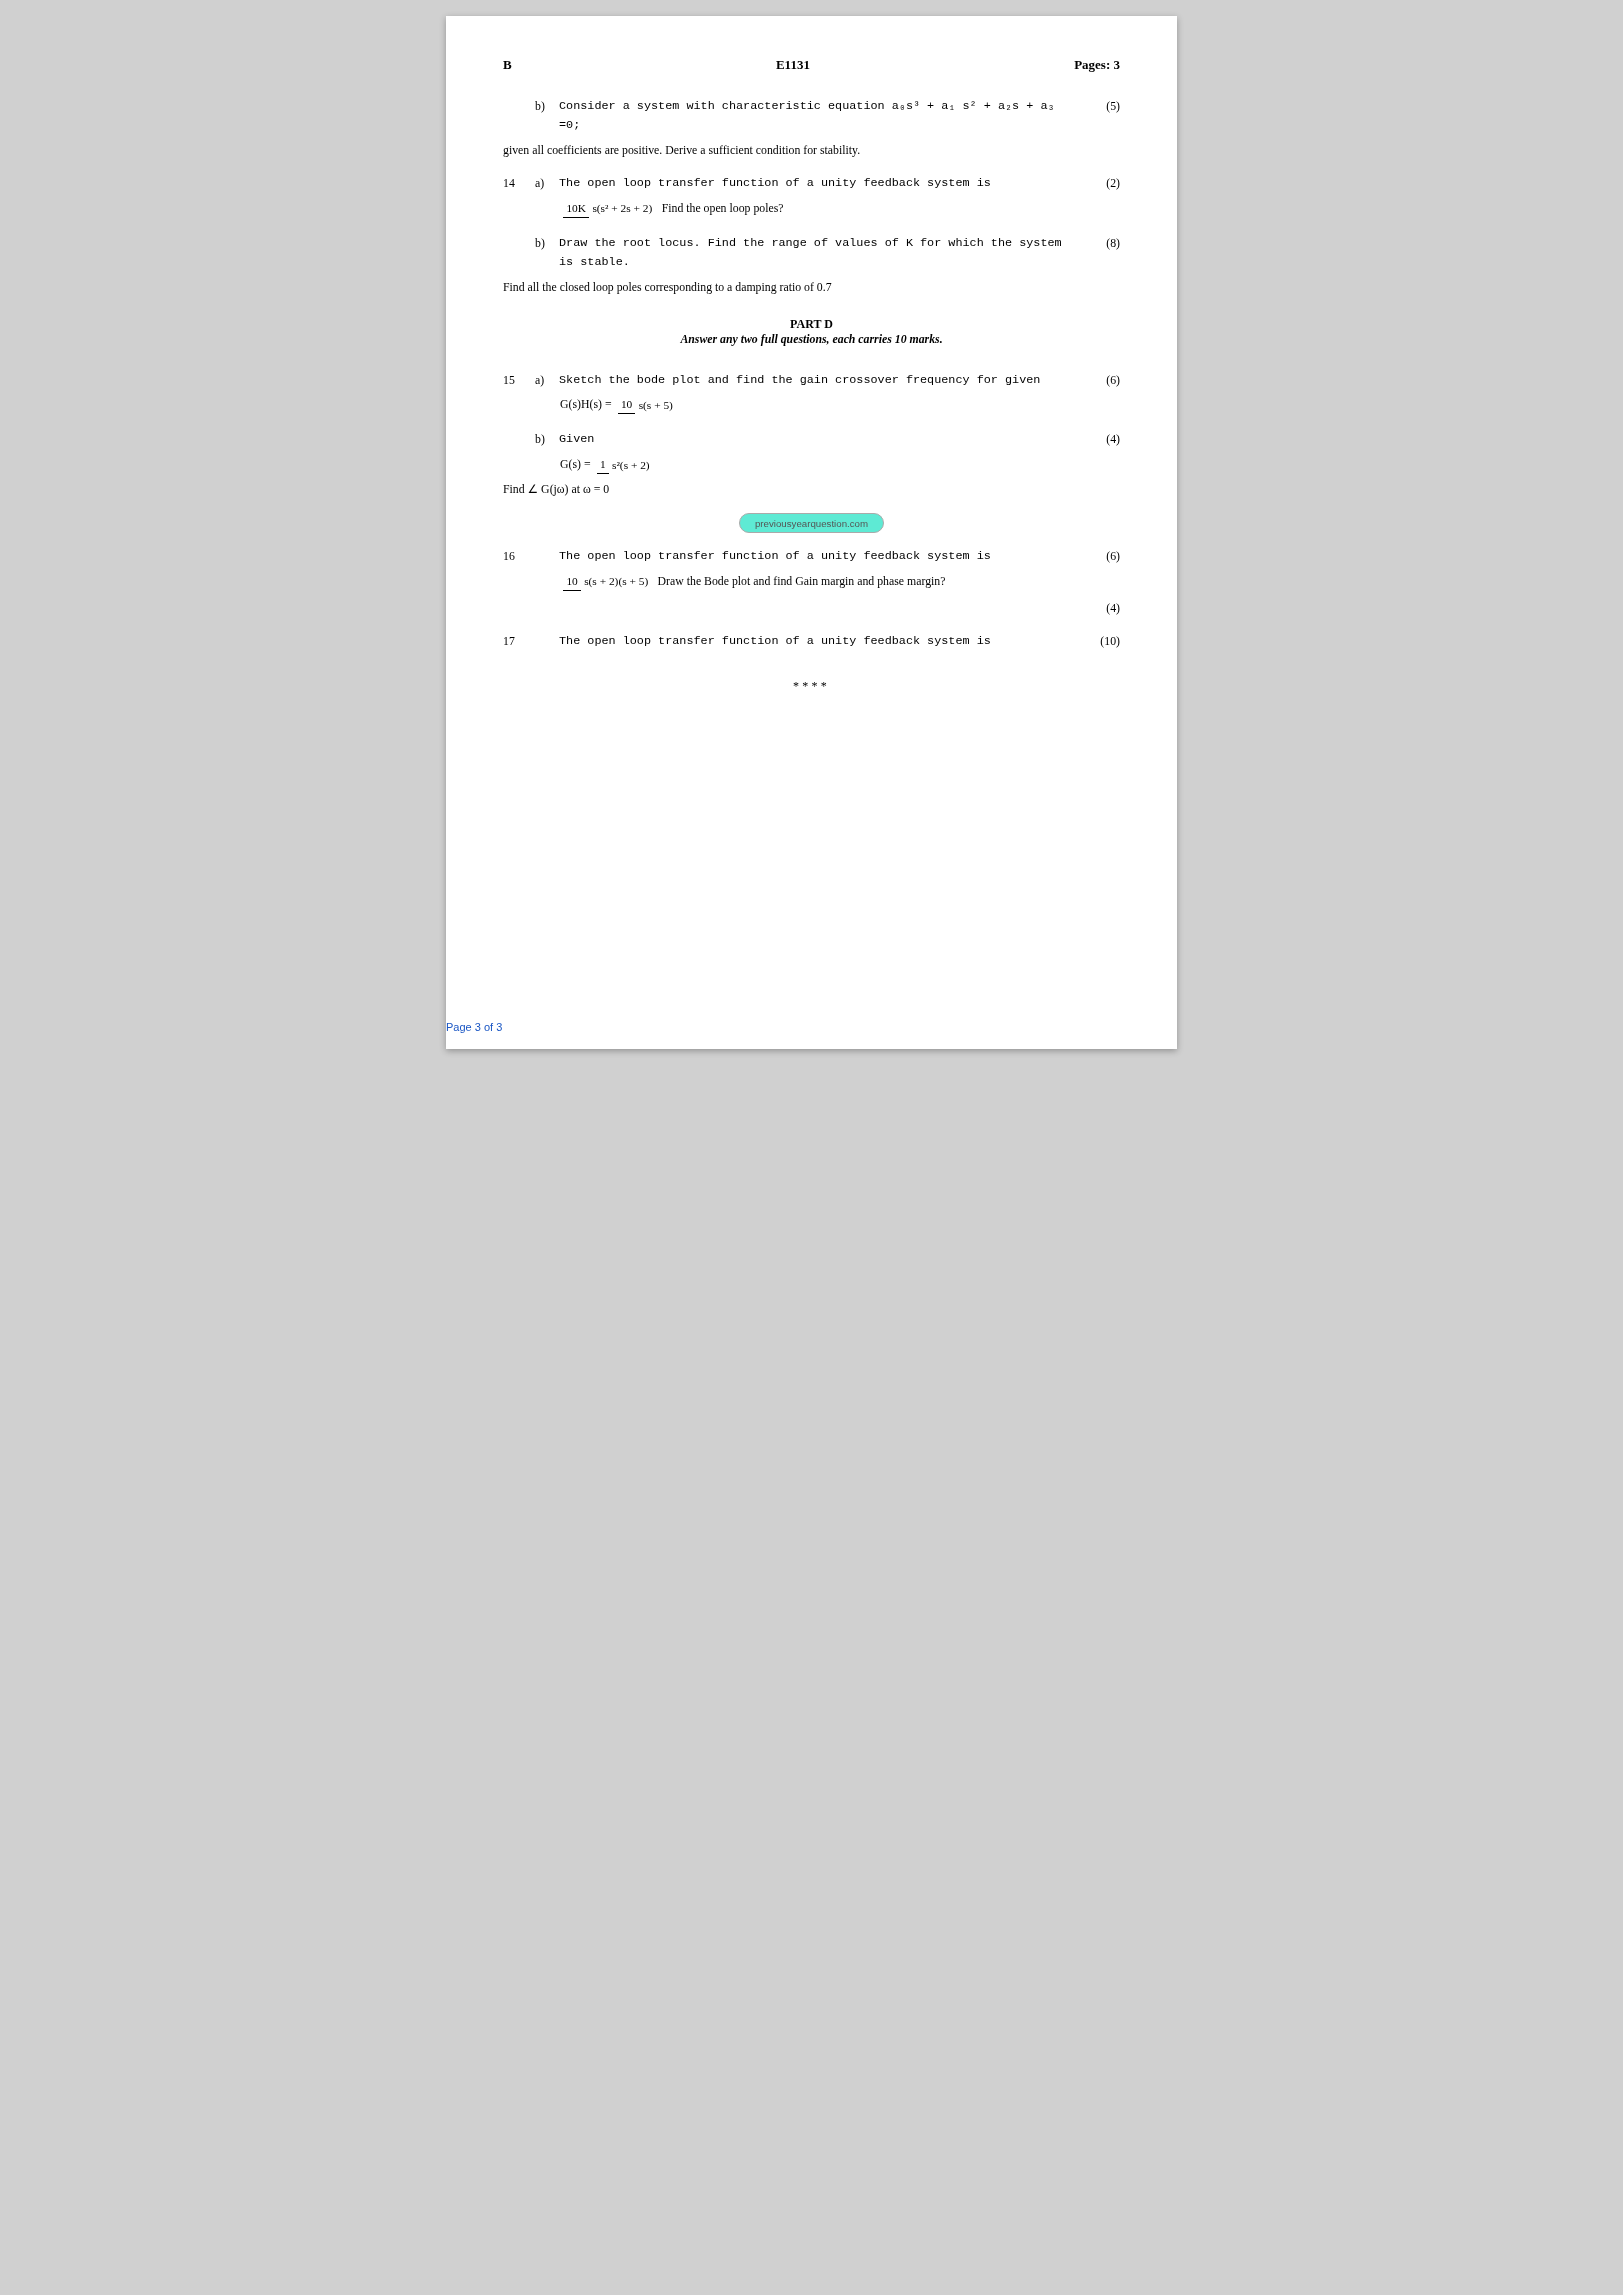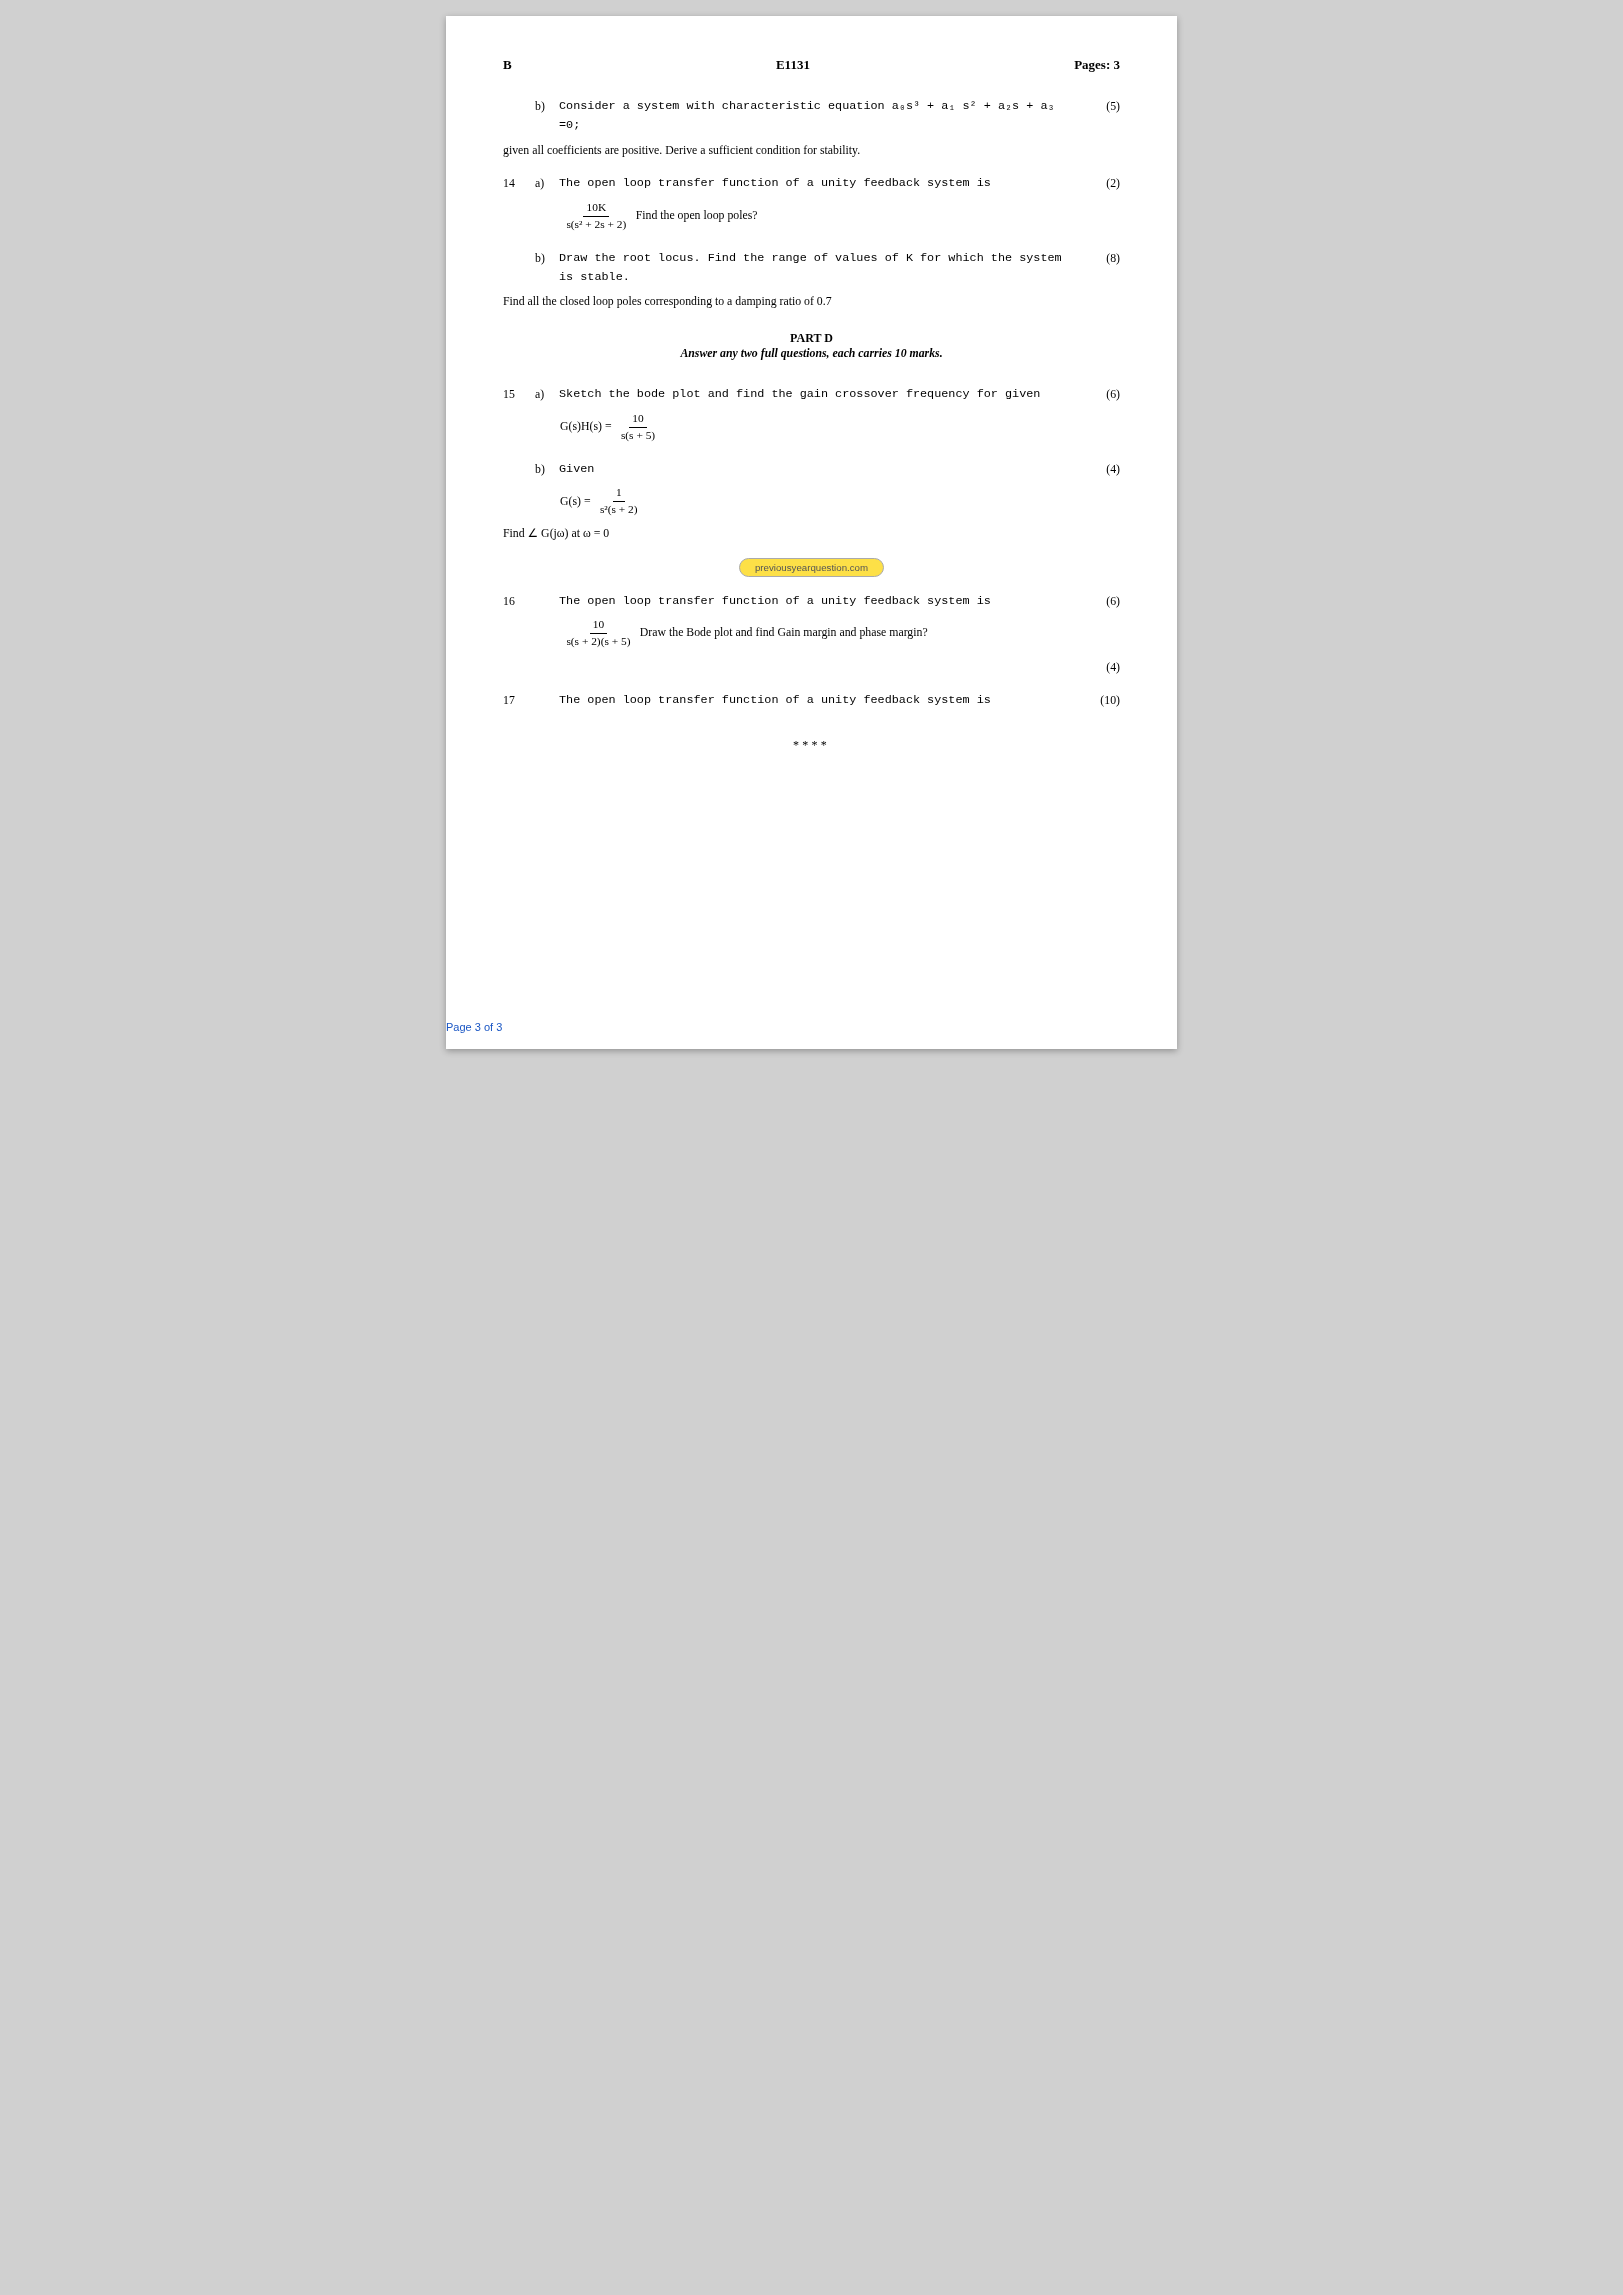--- a/index.html
+++ b/index.html
@@ -109,21 +109,21 @@
       margin: 14.6px 0;
     }
 
     .watermark {
       border: 0.8px solid #aaa;
       border-radius: 11.4px;
       padding: 3.2px 14.6px;
       color: #555;
       font-size: 9.7px;
       font-family: Arial, sans-serif;
-      background: #fde047;
+      background: #5eead4;
     }
 
     .stars {
       text-align: center;
       margin-top: 28px;
       font-size: 12px;
       letter-spacing: 3.2px;
     }
 
     .footer {
@@ -145,21 +145,21 @@
 
     .math-line {
       margin-left: 57px;
       margin-bottom: 3.2px;
       font-size: 11.8px;
       line-height: 1.8;
     }
 
     .inline-fraction {
       display: inline-flex;
-      flex-direction: column;
+      flex-direction: row;
       align-items: center;
       vertical-align: middle;
       margin: 1.6px 3.2px;
       font-size: 11.4px;
     }
 
     .inline-fraction .num {
       border-bottom: 1.2px solid #000;
       padding: 0 3.2px;
       text-align: center;

